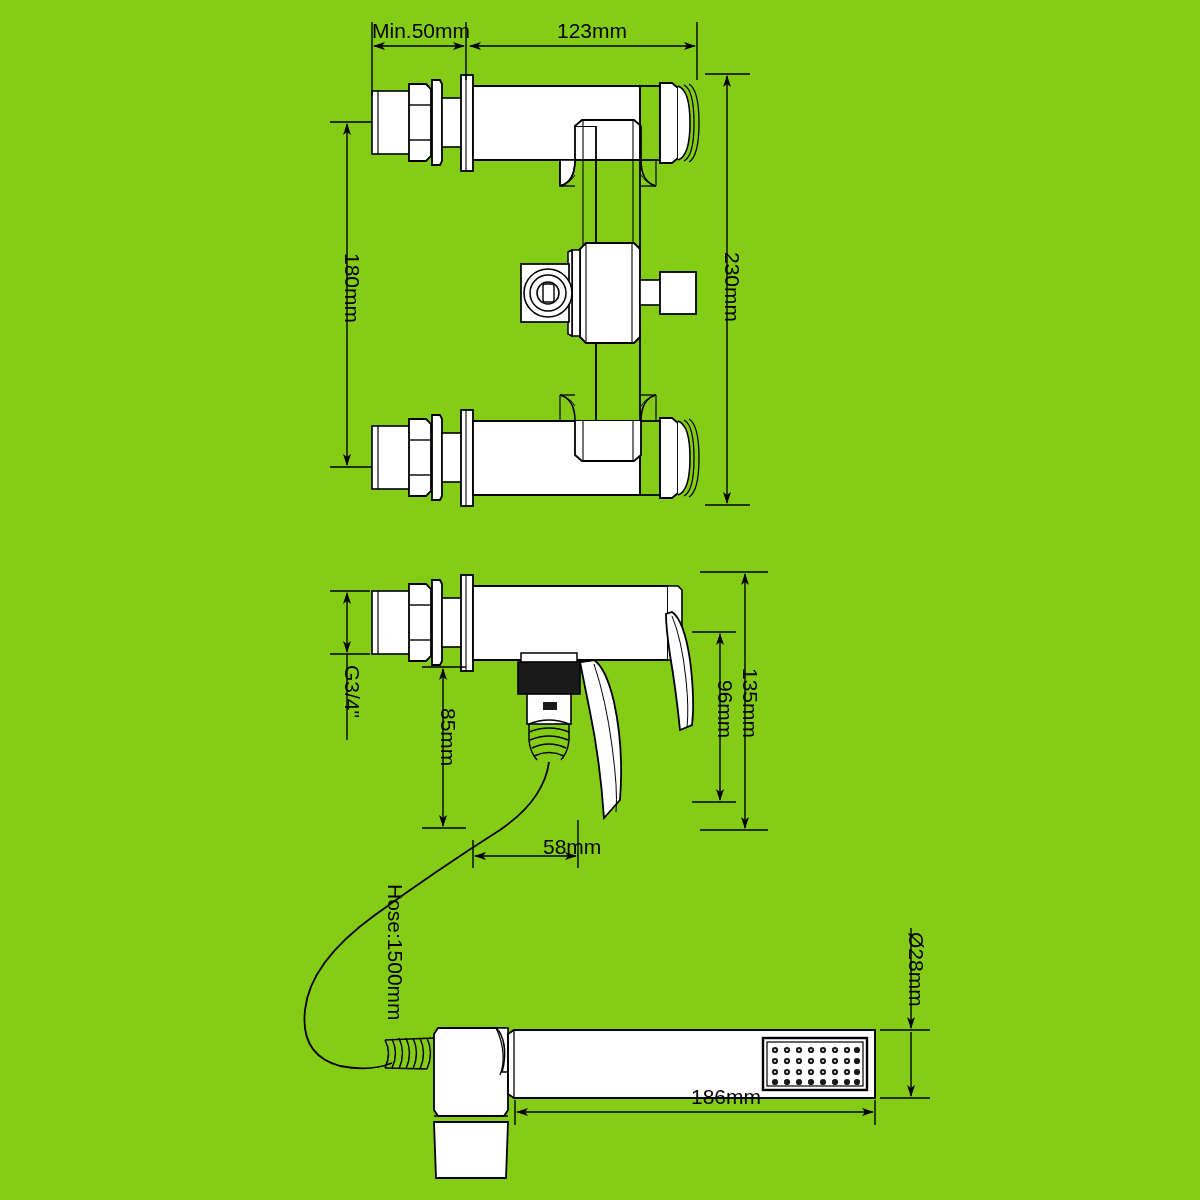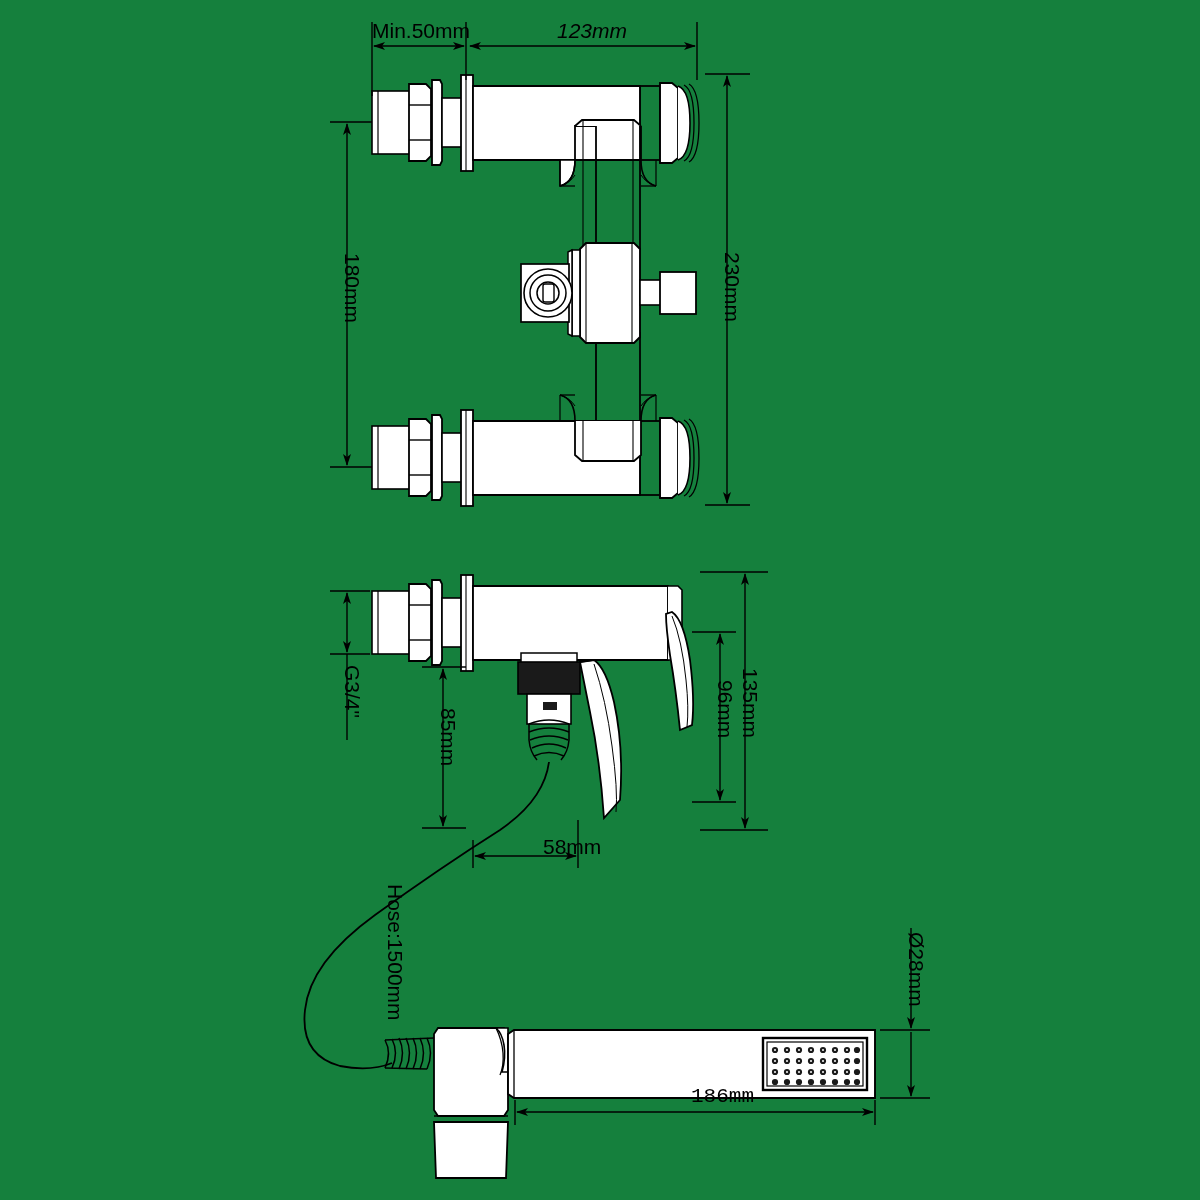--- a/index.html
+++ b/index.html
@@ -11,21 +11,21 @@
     width: 1200px;
     height: 1200px;
     font-family: "Liberation Sans", sans-serif;
     color: #000;
     overflow: hidden;
   }
   #sheet {
     position: relative;
     width: 1200px;
     height: 1200px;
-    background: #15803d;
+    background: #84cc16;
   }
   svg.drawing {
     position: absolute;
     left: 0;
     top: 0;
     width: 1200px;
     height: 1200px;
   }
   .dimlabel {
     position: absolute;
@@ -366,35 +366,35 @@
         <line x1="515" y1="1100" x2="515" y2="1125"></line>
         <line x1="875" y1="1100" x2="875" y2="1125"></line>
         <line x1="517" y1="1112" x2="873" y2="1112" marker-start="url(#arrStart)" marker-end="url(#arrEnd)"></line>
       </g>
 
     </g>
   </svg>
 
   <div class="dimlabel" style="left:372px; top:20px;">Min.50mm</div>
 
-  <div class="dimlabel" style="left:557px; top:20px;font-style:italic;">123mm</div>
+  <div class="dimlabel" style="left:557px; top:20px;">123mm</div>
 
   <div class="dimlabel vert" style="left:363px; top:253px;">180mm</div>
 
   <div class="dimlabel vert" style="left:743px; top:252px;">230mm</div>
 
   <div class="dimlabel vert" style="left:363px; top:665px;">G3/4"</div>
 
   <div class="dimlabel vert" style="left:459px; top:708px;">85mm</div>
 
   <div class="dimlabel" style="left:497px; top:836px;margin-left:46px;">58mm</div>
 
   <div class="dimlabel vert" style="left:736px; top:680px;">96mm</div>
 
   <div class="dimlabel vert" style="left:761px; top:668px;">135mm</div>
 
   <div class="dimlabel vert" style="left:406px; top:884px;">Hose:1500mm</div>
 
   <div class="dimlabel vert" style="left:927px; top:932px;">Ø28mm</div>
 
-  <div class="dimlabel" style="left:691px; top:1086px;font-family:Liberation Mono, monospace;">186mm</div>
+  <div class="dimlabel" style="left:691px; top:1086px;">186mm</div>
 
 </div>
 
 </body></html>

